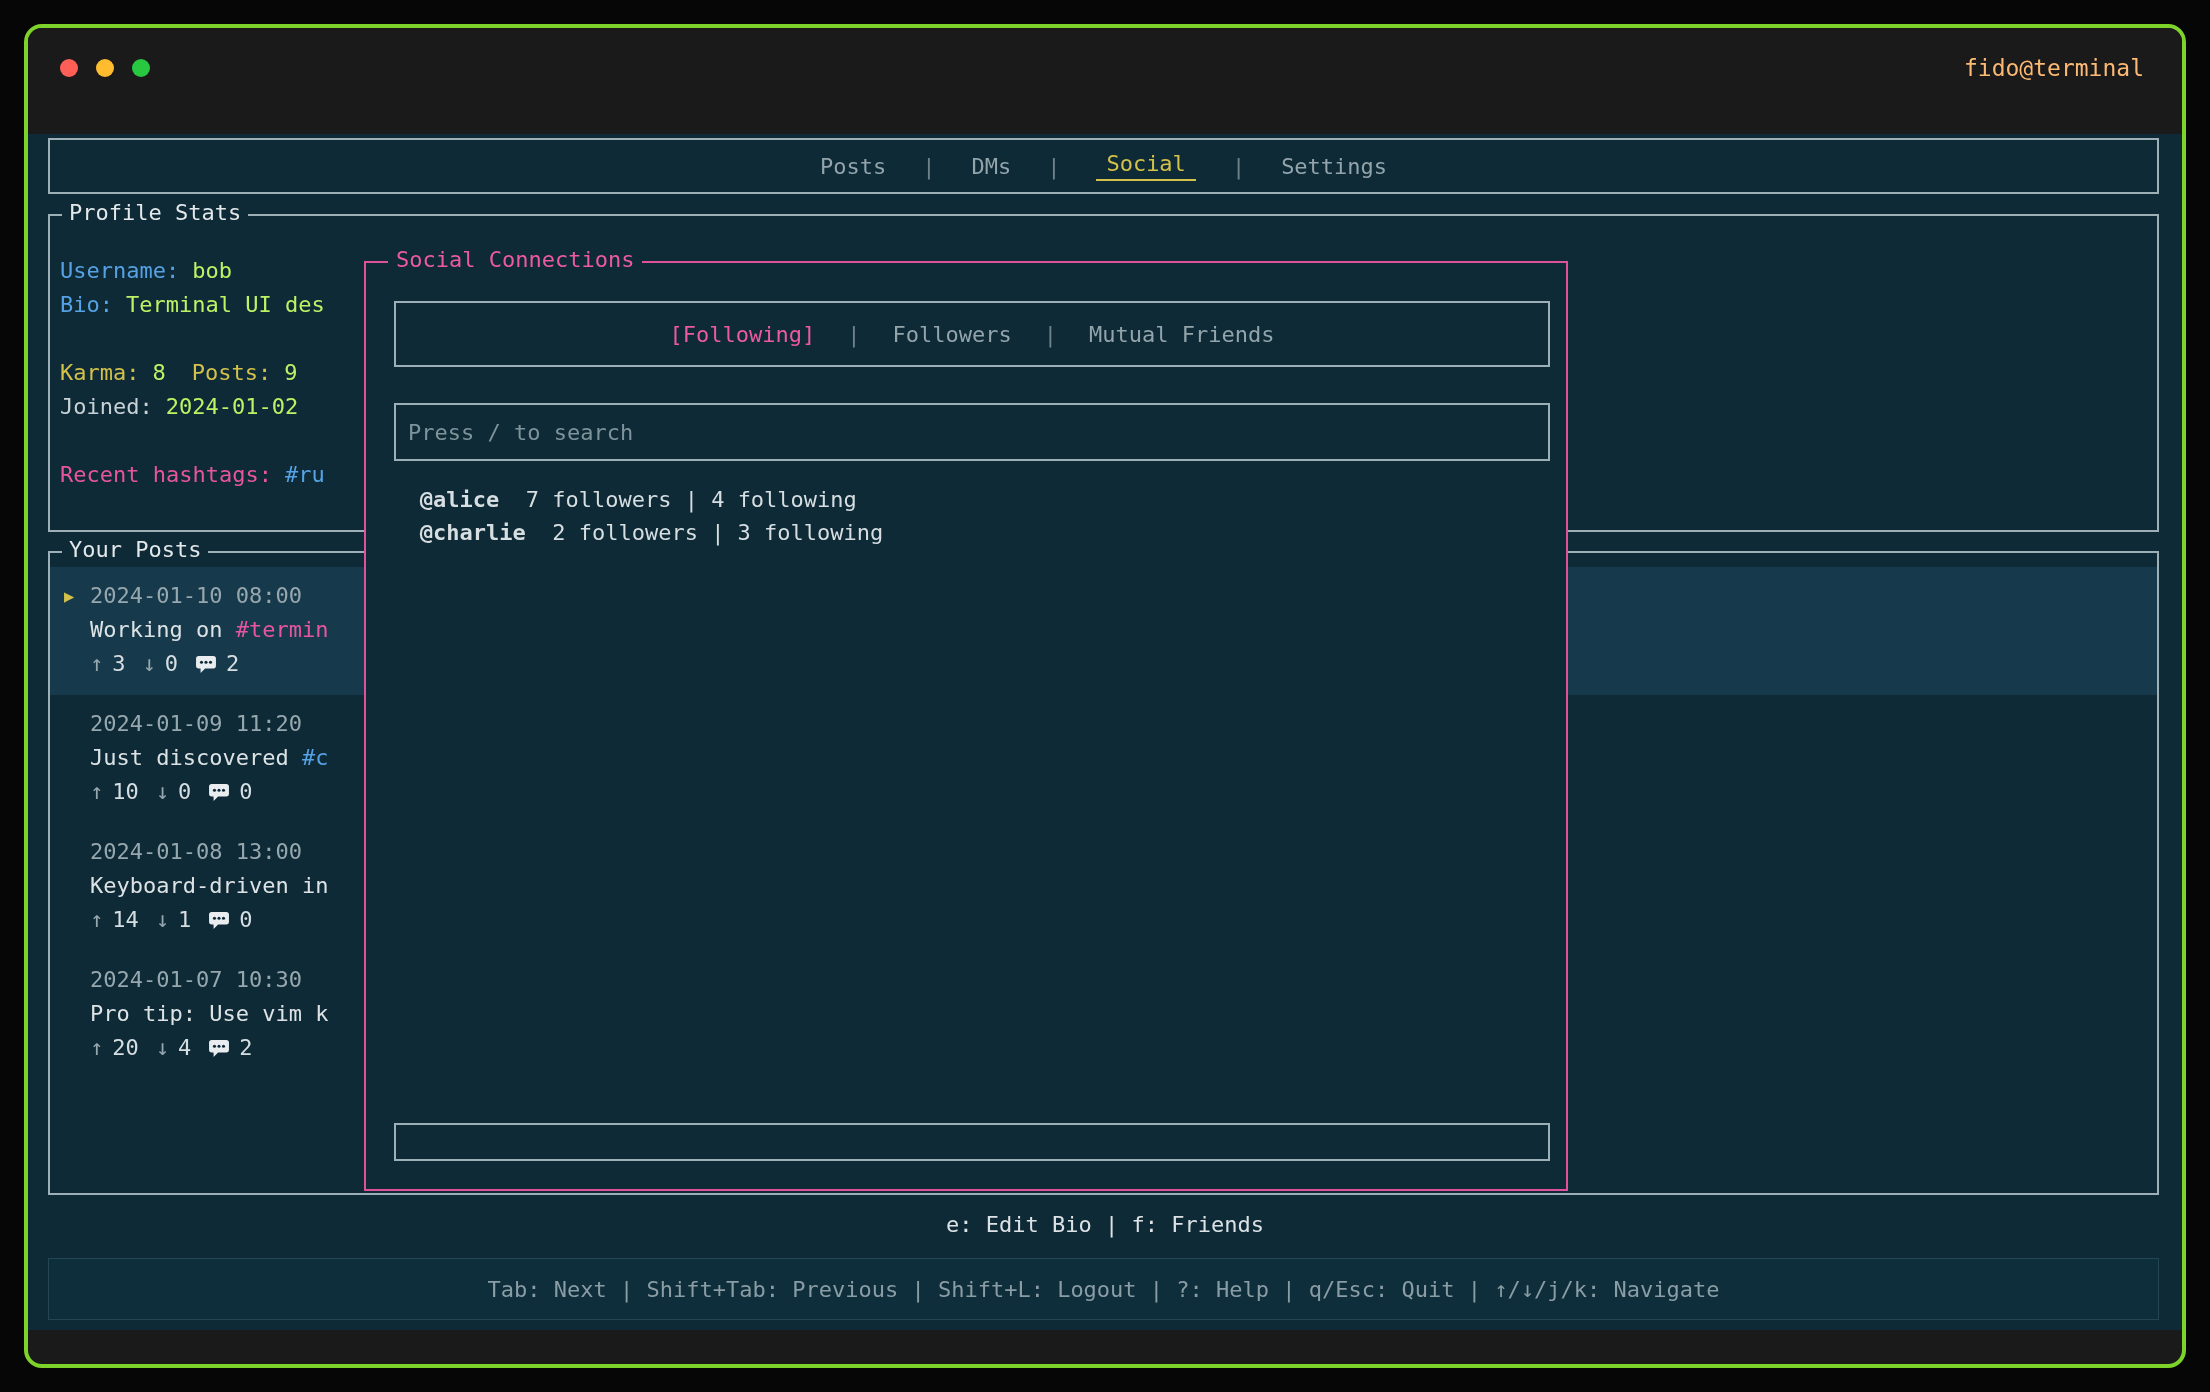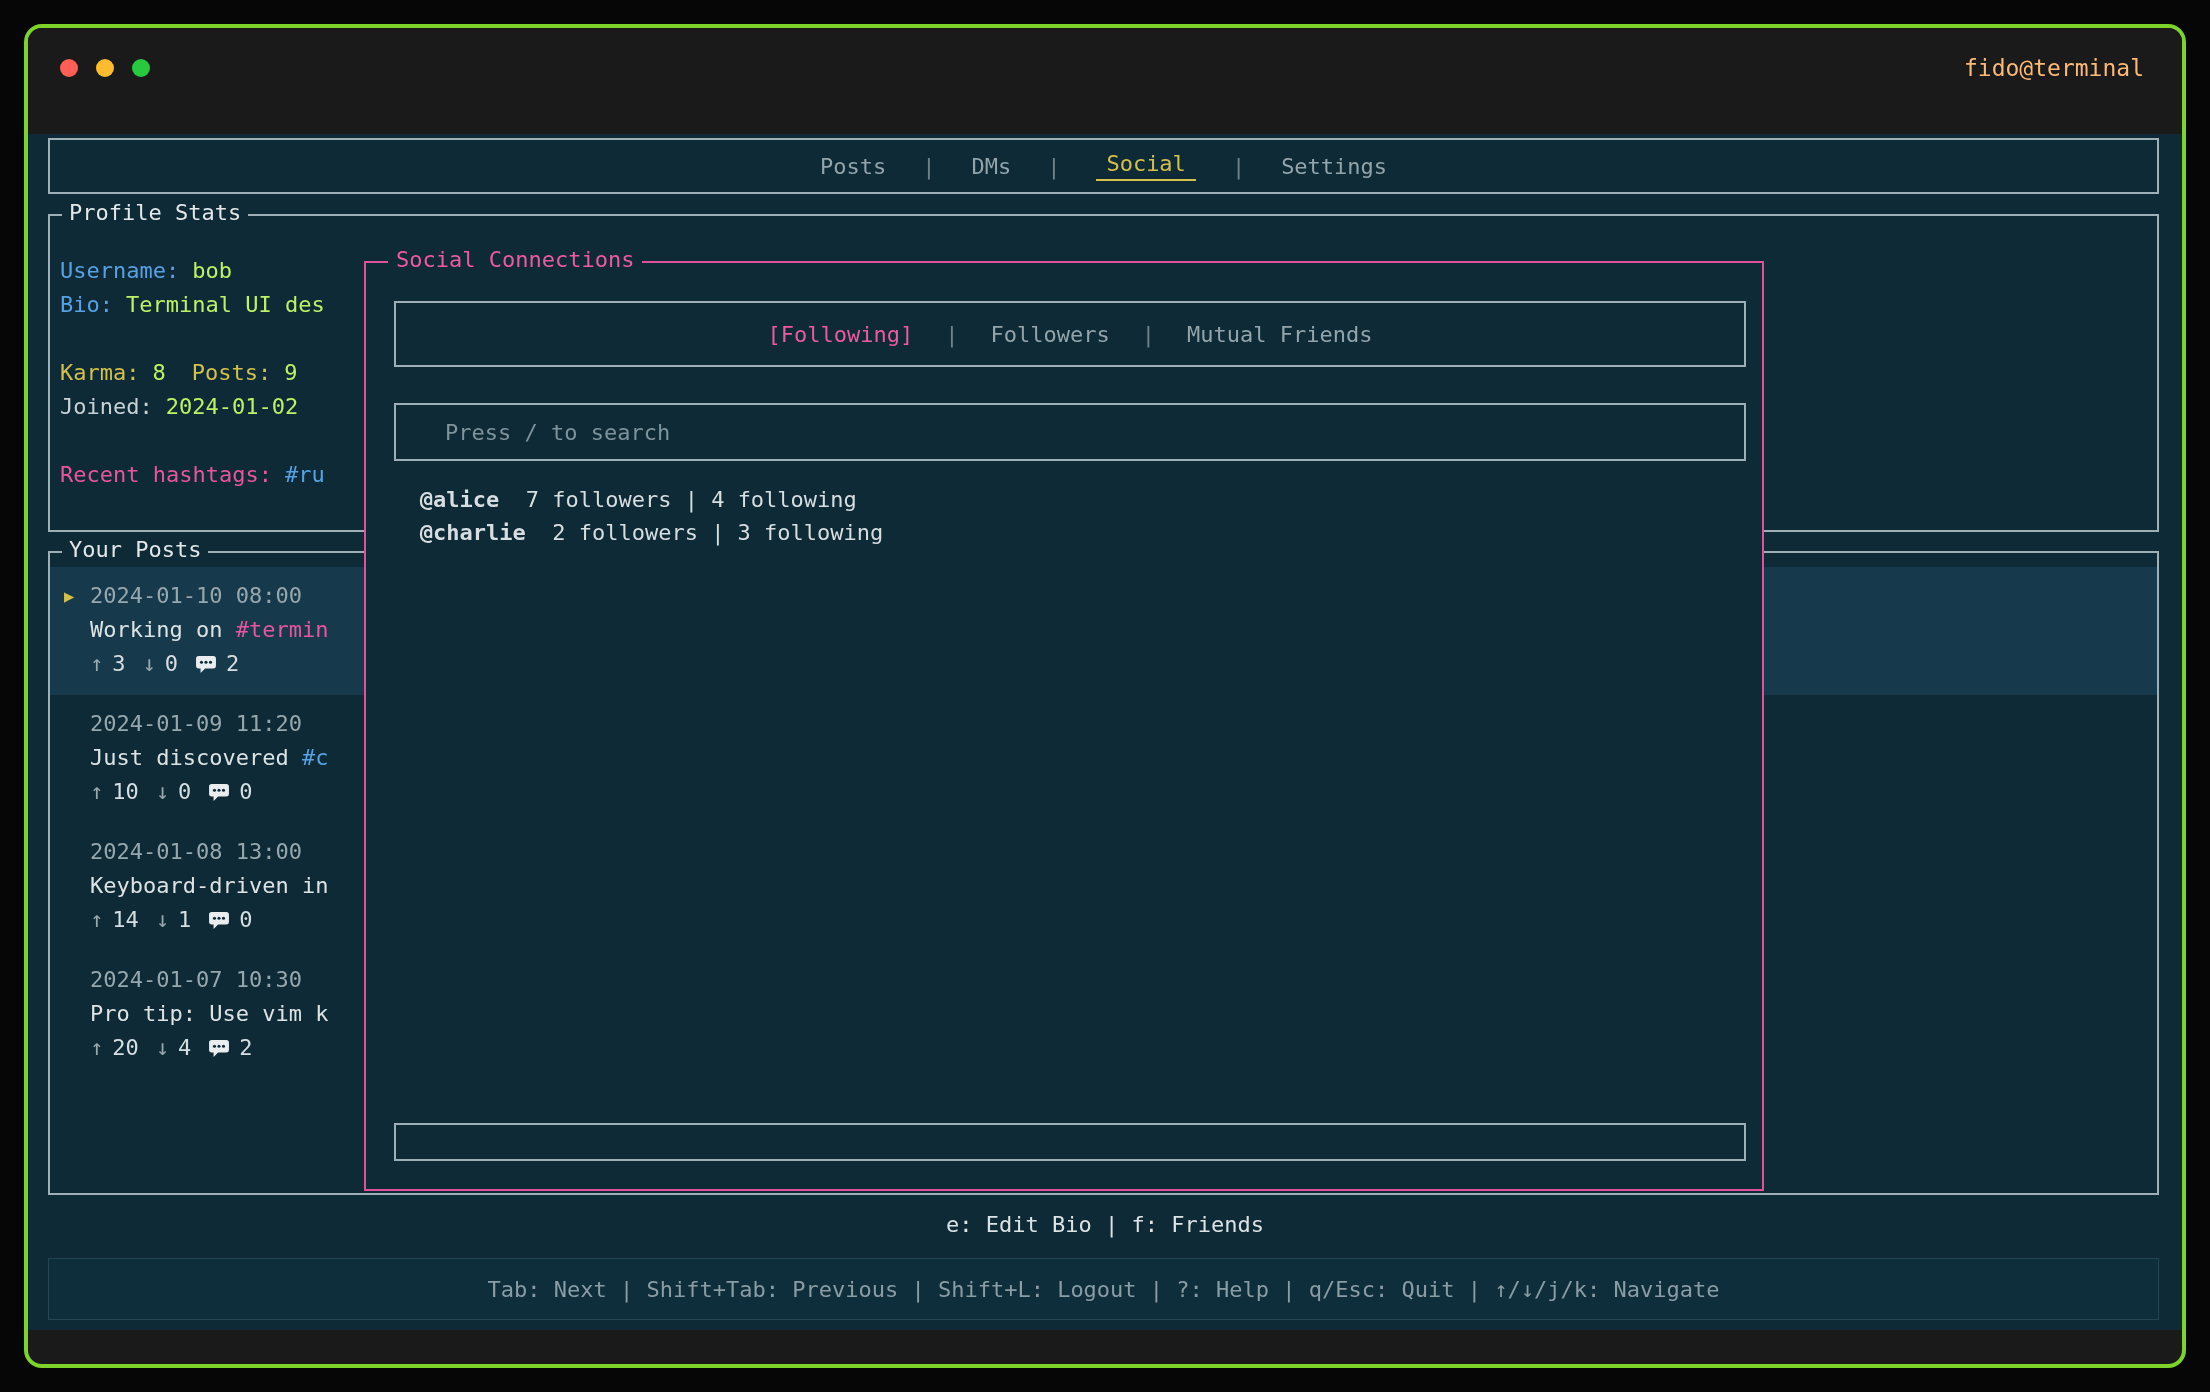--- a/index.html
+++ b/index.html
@@ -72,37 +72,37 @@
     color:#d3c14b; font-size:17px; }
   .post-text { color:#dde3e5; }
   .tag-pink { color:#e8559f; }
   .tag-blue { color:#56a2e4; }
   .vote-sym { color:#97a7ae; margin-right:9px; }
   .vote-num { color:#d7dee1; margin-right:17px; }
   .comment-icon { display:inline-block; vertical-align:-3px; margin-right:9px; }
 
   
   .modal {
-    position:absolute; left:336px; top:127px; width:1400px; height:930px;
+    position:absolute; left:336px; top:127px; width:1204px; height:930px;
     border:2px solid #e0519c; background:#0d2a36; z-index:10;
   }
   .modal-label {
     position:absolute; top:-16px; left:22px;
     background:#0d2a36; padding:0 8px; color:#ec5aa2; white-space:pre;
   }
   .inner-box { position:absolute; border:2px solid #9db0b8; left:28px; right:16px; }
   .tabs-box { top:38px; height:66px;
     display:flex; align-items:center; justify-content:center; gap:32px; }
   .mtab { color:#93a4ab; }
   .mtab.active { color:#ec5aa2; }
   .mtab-sep { color:#6f8289; }
   .search-box { top:140px; height:58px; display:flex; align-items:center; }
   .search-input {
     width:100%; background:transparent; border:none; outline:none;
-    font-family:inherit; font-size:22px; color:#cfd6d9; padding:0 0 0 12px;margin-left:37px;
+    font-family:inherit; font-size:22px; color:#cfd6d9; padding:0 0 0 12px;
   }
   .search-input::placeholder { color:#7f939b; }
   .friend-list { position:absolute; left:2px; right:2px; top:220px; }
   .friend-row { height:33px; line-height:33px; white-space:pre; padding-left:12px;
     color:#d7dee1; }
   .friend-row.selected { background:#163a4c; color:#e6ebed; }
   .friend-cursor { display:inline-block; width:3ch; }
   .friend-handle { font-weight:bold; }
   .friend-stats { margin-left:2ch; }
   .modal-footer-box { top:860px; height:38px; }

